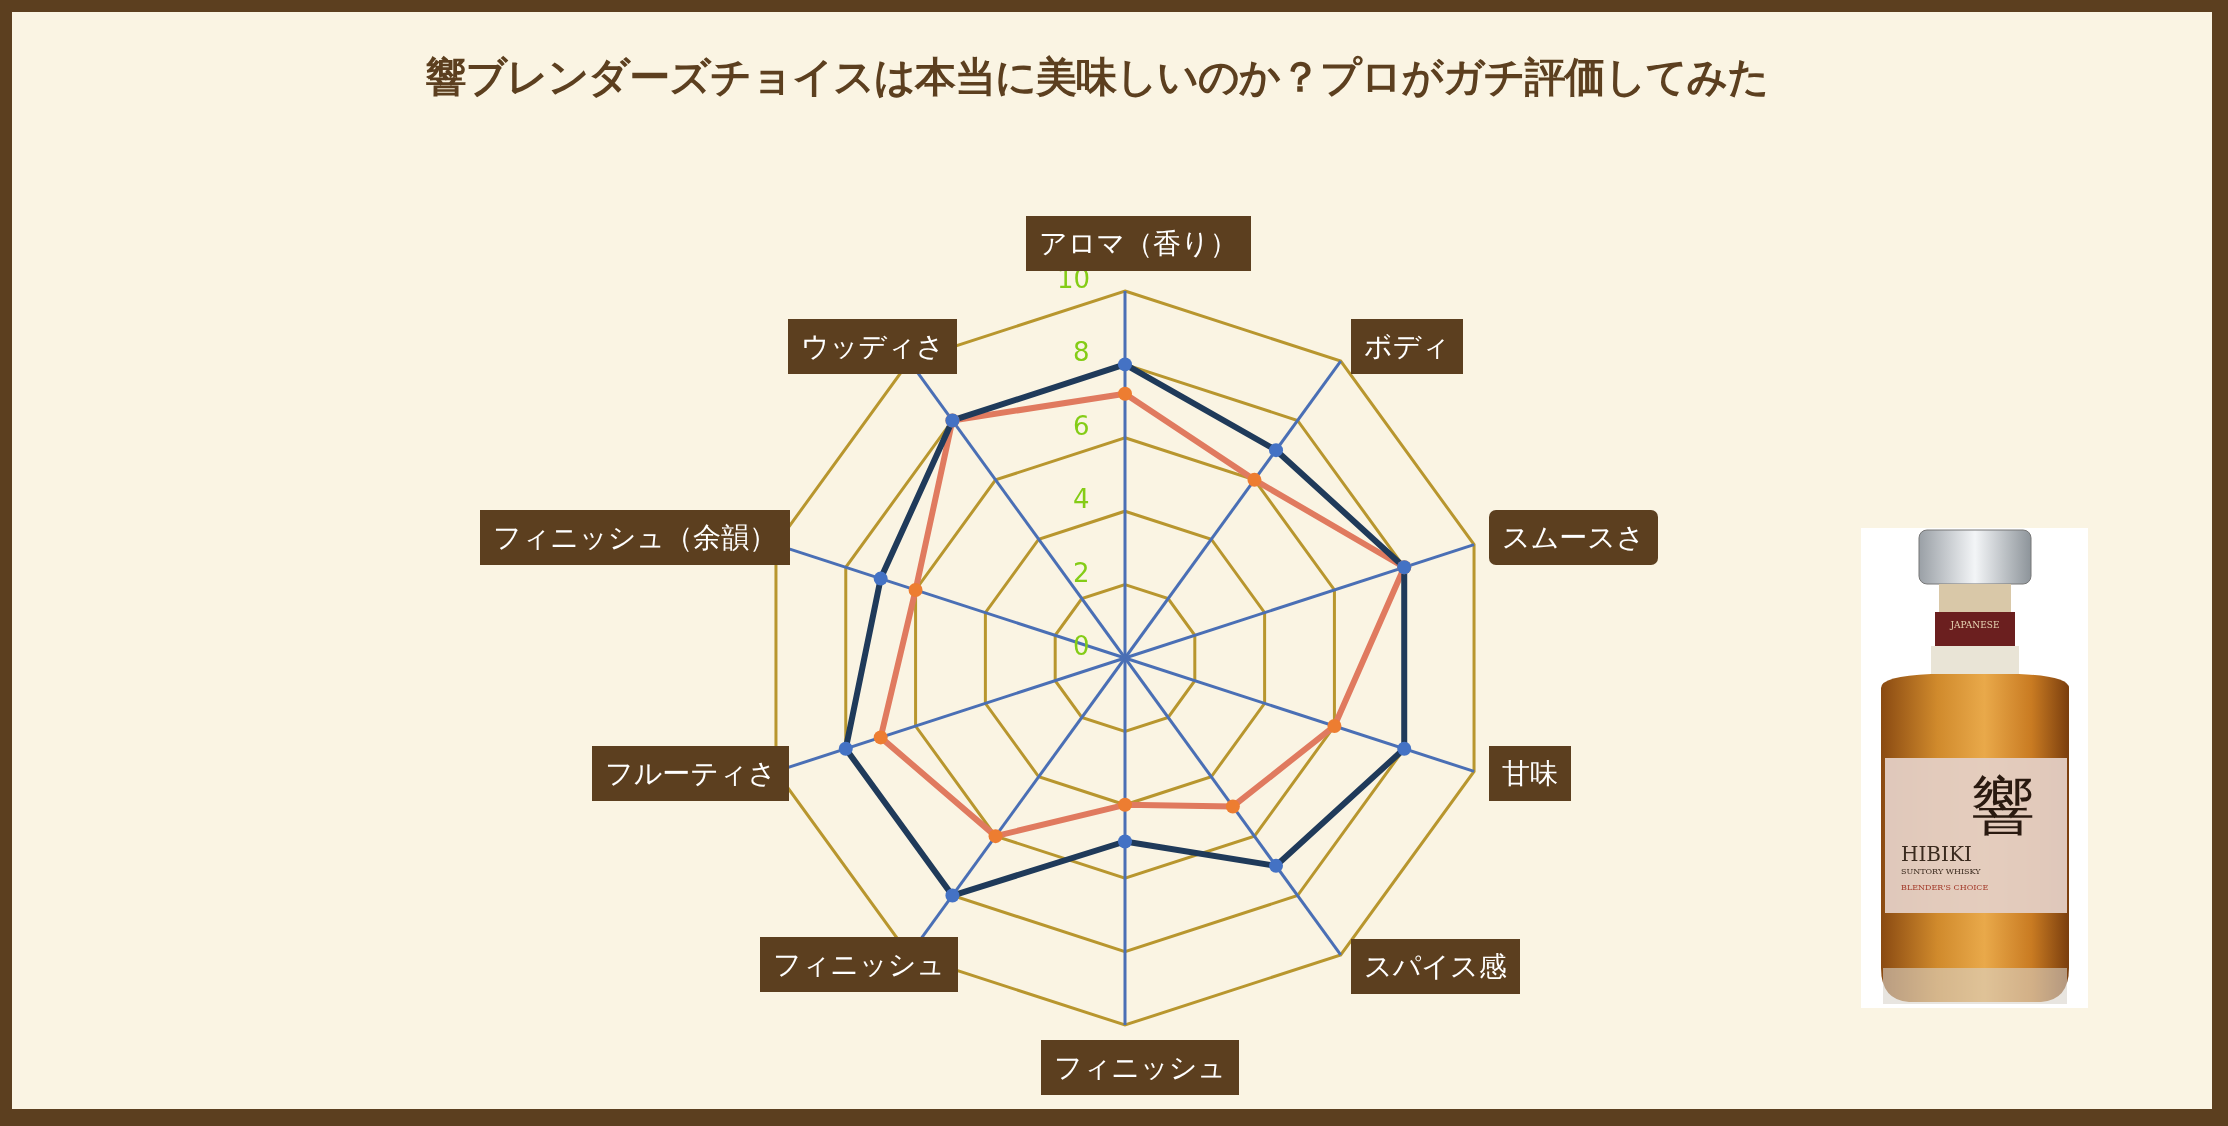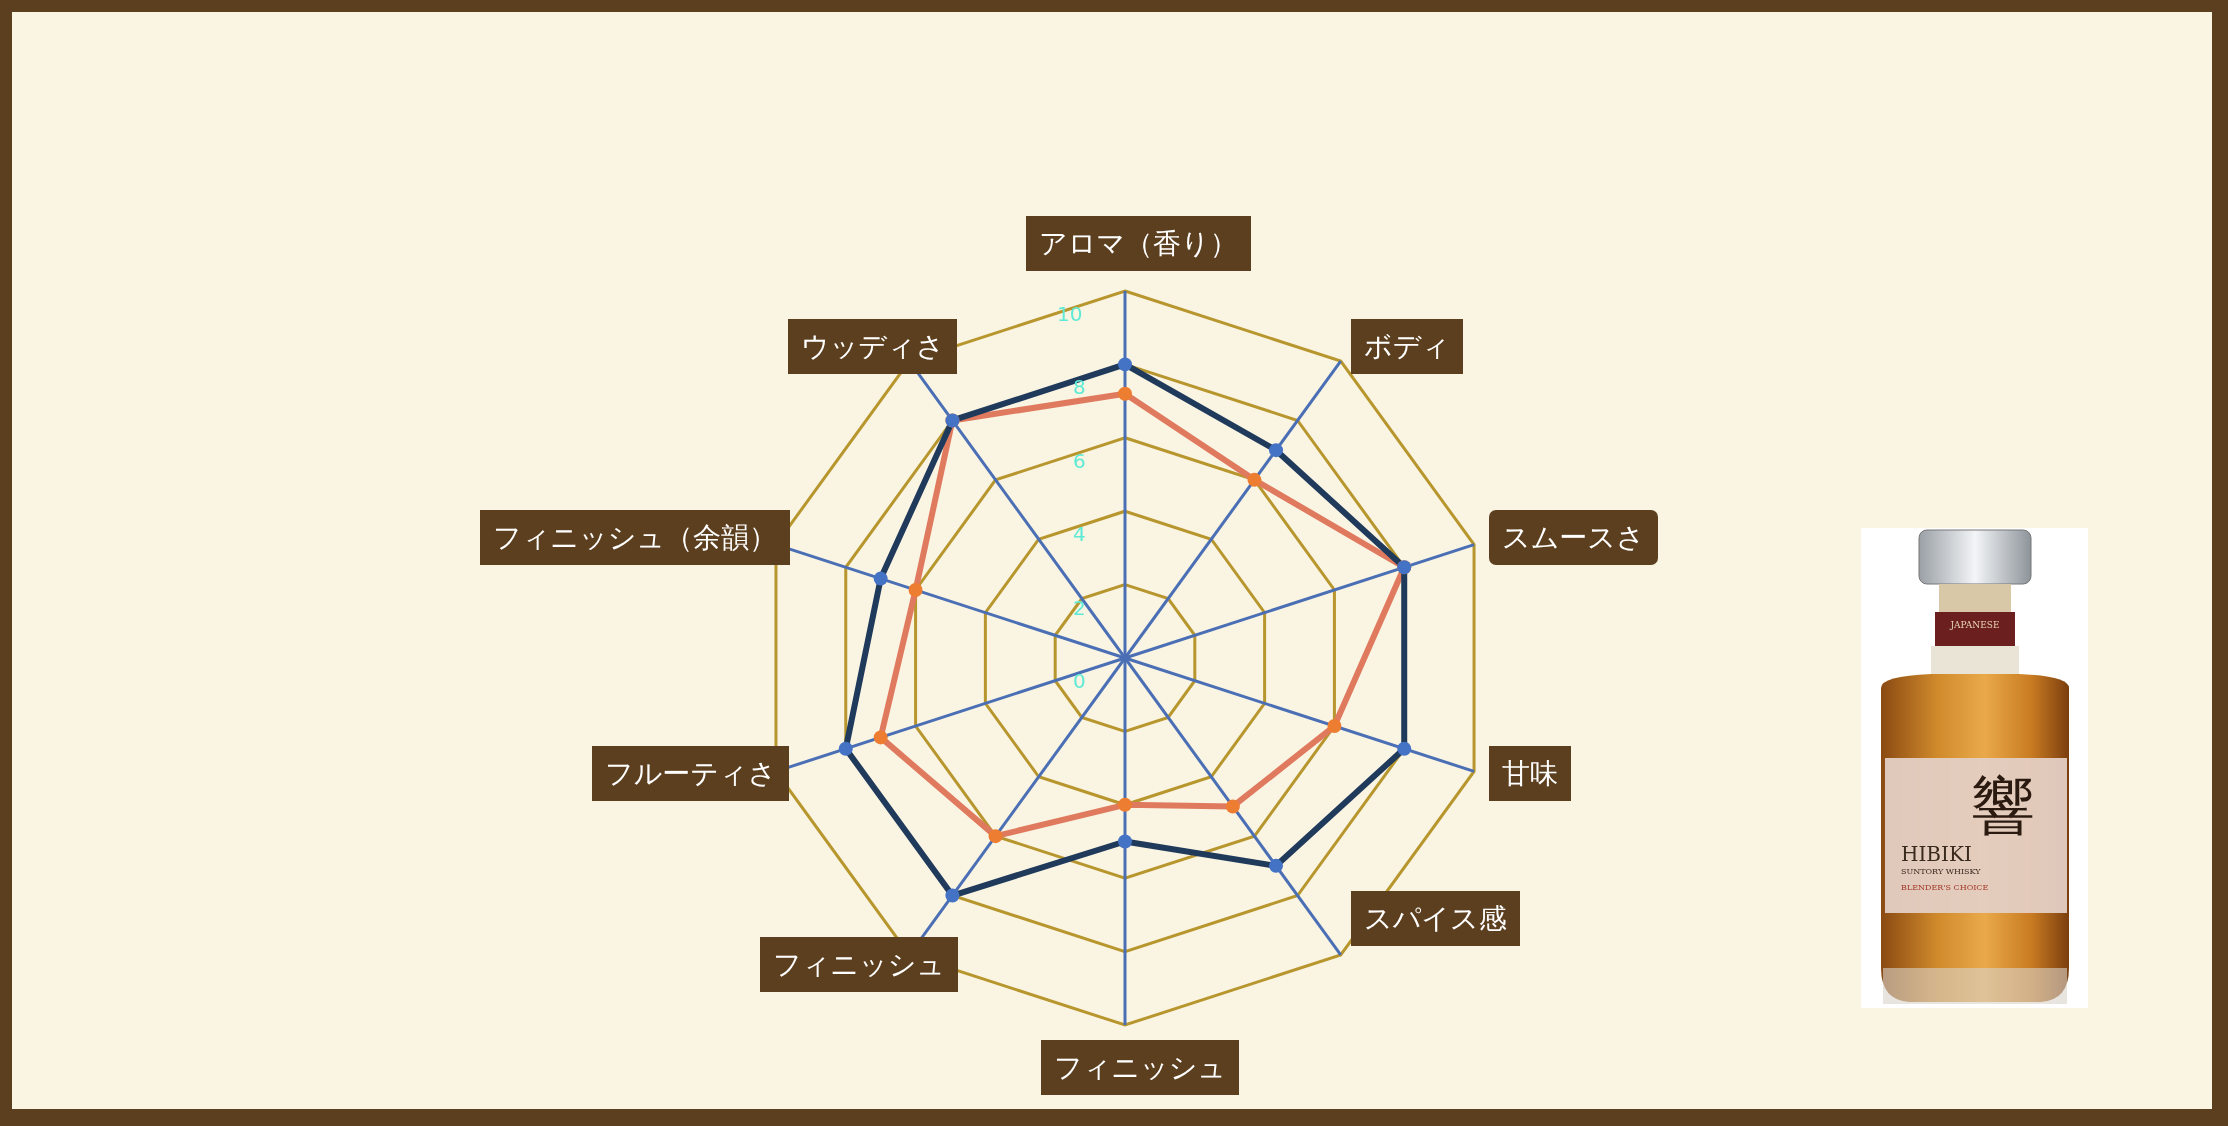--- a/index.html
+++ b/index.html
@@ -34,33 +34,33 @@
     position: absolute; left: 26px; top: 3px; width: 14px; height: 14px; border-radius: 50%;
   }
   svg.chart { position: absolute; left: 0; top: 0; }
   .axis-label {
     position: absolute;
     background: #5c3f1f; color: #fff;
     font-size: 28px; line-height: 55px; height: 55px;
     padding: 0 13px; white-space: nowrap;
   }
   .tick-label {
-    position: absolute; font-size: 20px; color: #5eead4;
+    position: absolute; font-size: 26px; color: #84cc16;
     font-family: "DejaVu Sans", sans-serif;
-    margin-top: 38px;
   }
   .bottle {
     position: absolute; left: 1861px; top: 528px; width: 227px; height: 480px;
     background: #fff;
   }
 </style>
 </head>
 <body>
 
 <div class="frame">
+  <div class="title">響ブレンダーズチョイスは本当に美味しいのか？プロがガチ評価してみた</div>
 
 </div>
 
 <svg class="chart" id="radar" width="2228" height="1126">
     <polygon points="1125,584.6 1168.1434375182675,598.6181526128788 1194.8075482960642,635.3181526128789 1194.8075482960642,680.6818473871211 1168.1434375182675,717.3818473871212 1125,731.4 1081.8565624817325,717.3818473871212 1055.1924517039358,680.6818473871211 1055.1924517039356,635.3181526128789 1081.8565624817325,598.6181526128788" fill="none" stroke="#b8962e" stroke-width="3"></polygon>
     <polygon points="1125,511.2 1211.286875036535,539.2363052257577 1264.6150965921286,612.6363052257577 1264.6150965921286,703.3636947742423 1211.286875036535,776.7636947742423 1125,804.8 1038.713124963465,776.7636947742423 985.3849034078714,703.3636947742423 985.3849034078714,612.6363052257577 1038.713124963465,539.2363052257577" fill="none" stroke="#b8962e" stroke-width="3"></polygon>
     <polygon points="1125,437.8 1254.4303125548026,479.85445783863656 1334.4226448881927,589.9544578386366 1334.4226448881927,726.0455421613634 1254.4303125548026,836.1455421613634 1125,878.2 995.5696874451975,836.1455421613634 915.5773551118073,726.0455421613634 915.5773551118072,589.9544578386366 995.5696874451974,479.85445783863656" fill="none" stroke="#b8962e" stroke-width="3"></polygon>
     <polygon points="1125,364.4 1297.5737500730702,420.4726104515154 1404.2301931842571,567.2726104515154 1404.2301931842571,748.7273895484846 1297.5737500730702,895.5273895484846 1125,951.6 952.4262499269299,895.5273895484846 845.7698068157429,748.7273895484846 845.7698068157429,567.2726104515154 952.4262499269298,420.47261045151544" fill="none" stroke="#b8962e" stroke-width="3"></polygon>
     <polygon points="1125,291 1340.7171875913377,361.0907630643943 1474.0377414803213,544.5907630643943 1474.0377414803213,771.4092369356057 1340.7171875913377,954.9092369356057 1125,1025 909.2828124086624,954.9092369356057 775.9622585196787,771.4092369356057 775.9622585196786,544.5907630643943 909.2828124086623,361.0907630643943" fill="none" stroke="#b8962e" stroke-width="3"></polygon>
     <line x1="1125" y1="658" x2="1125" y2="291" stroke="#4a6fb5" stroke-width="3"></line>
@@ -101,21 +101,21 @@
     <div class="tick-label" style="top: 631px; left: 1073px;">0</div>
     <div class="tick-label" style="top: 557.6px; left: 1073px;">2</div>
     <div class="tick-label" style="top: 484.2px; left: 1073px;">4</div>
     <div class="tick-label" style="top: 410.8px; left: 1073px;">6</div>
     <div class="tick-label" style="top: 337.4px; left: 1073px;">8</div>
     <div class="tick-label" style="top: 264px; left: 1057px;">10</div>
     <div class="axis-label" style="left: 1026px; top: 216px;">アロマ（香り）</div>
     <div class="axis-label" style="left: 1351px; top: 319px;">ボディ</div>
     <div class="axis-label" style="left: 1489px; top: 510px; border-radius: 7px;">スムースさ</div>
     <div class="axis-label" style="left: 1489px; top: 746px;">甘味</div>
-    <div class="axis-label" style="left: 1351px; top: 891px;">スパイス感</div>
+    <div class="axis-label" style="left: 1351px; top: 939px;">スパイス感</div>
     <div class="axis-label" style="left: 1041px; top: 1040px;">フィニッシュ</div>
     <div class="axis-label" style="left: 760px; top: 937px;">フィニッシュ</div>
     <div class="axis-label" style="left: 592px; top: 746px; text-align: right;">フルーティさ</div>
     <div class="axis-label" style="left: 480px; top: 510px;">フィニッシュ（余韻）</div>
     <div class="axis-label" style="left: 788px; top: 319px;">ウッディさ</div>
   </div>
 
 <div class="bottle">
   <svg width="227" height="480" viewBox="0 0 227 480">
     <defs>

